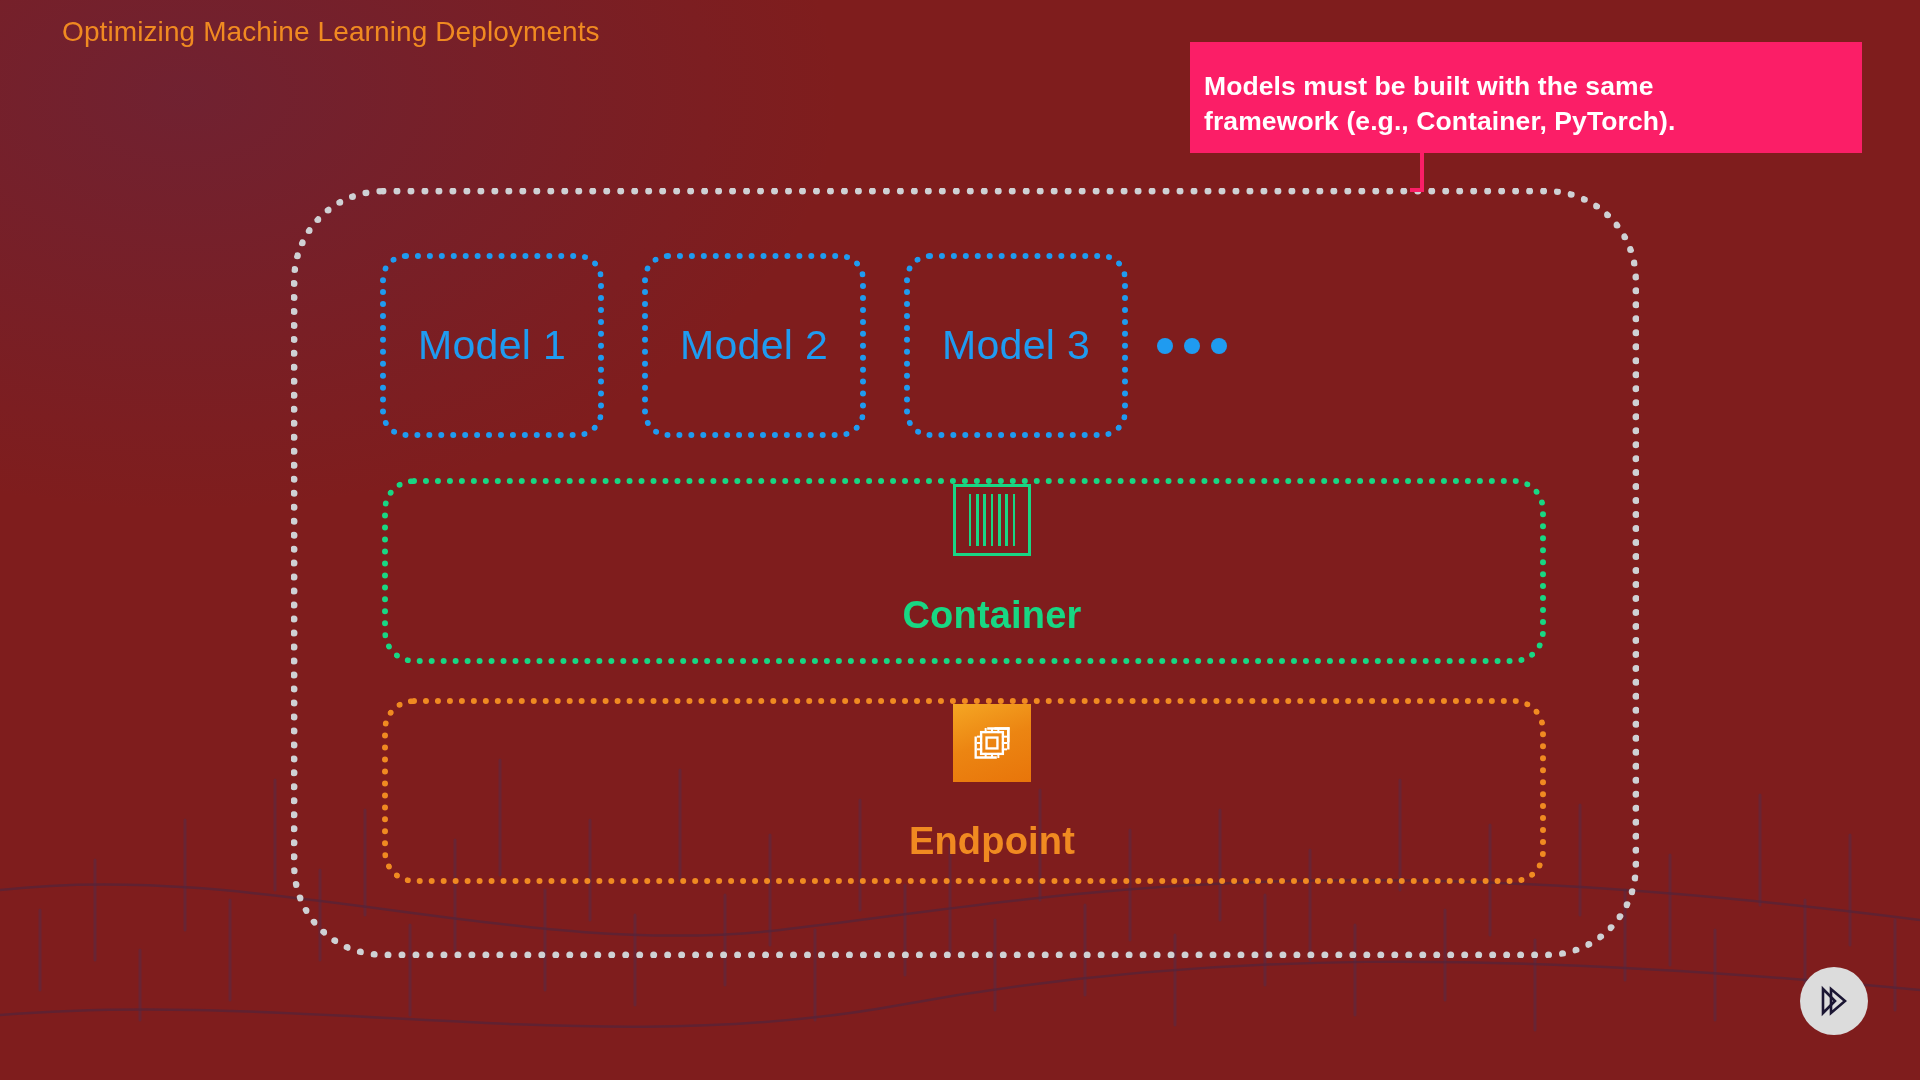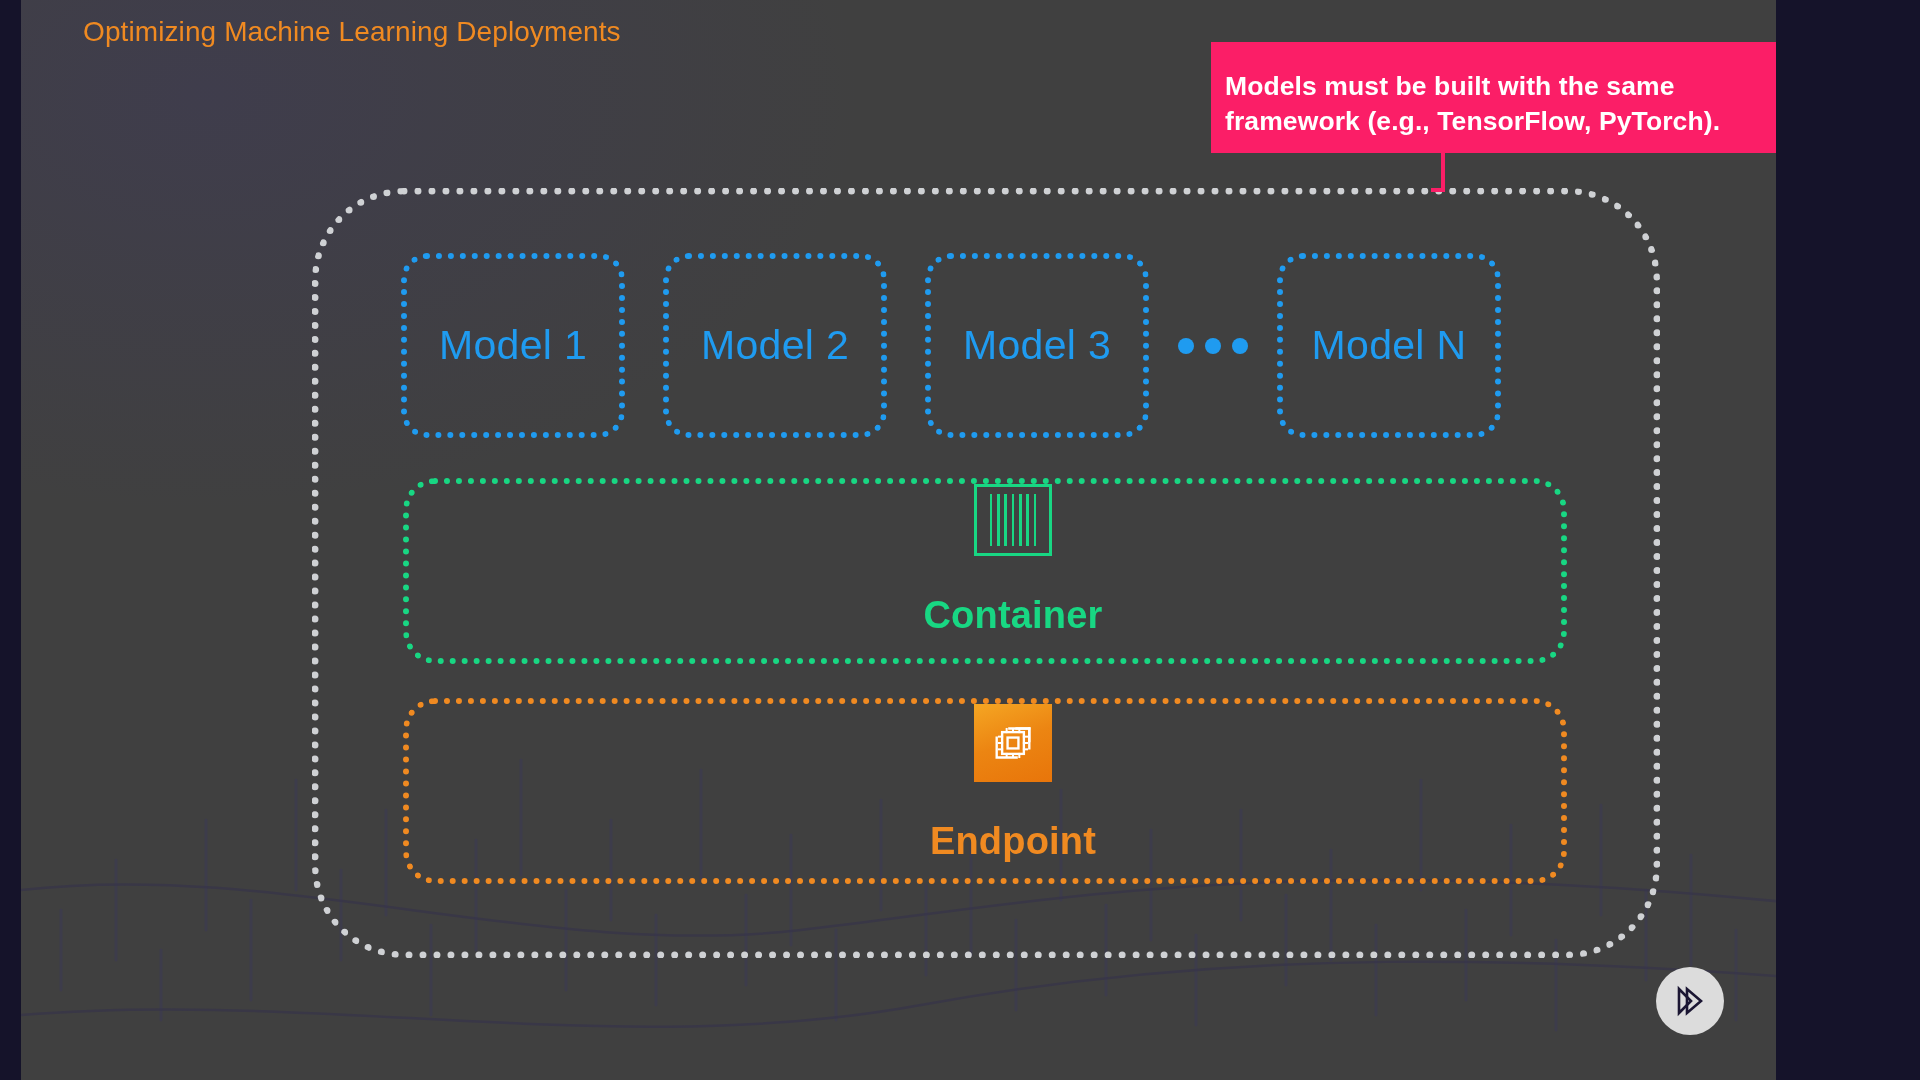--- a/index.html
+++ b/index.html
@@ -5,24 +5,23 @@
   * { margin:0; padding:0; box-sizing:border-box; }
   html, body {
     width:1920px; height:1080px;
     background:#15132a;
     overflow:hidden;
     font-family:"Liberation Sans", sans-serif;
   }
 
   .stage {
     position:relative;
-    width:1755px; height:1080px;
-    background:#404040;
+    width:1920px; height:1080px;
+    background:#7f1d1d;
     overflow:hidden;
-    margin-left:21px;
   }
 
   
   .bg-texture {
     position:absolute; inset:0;
     pointer-events:none;
     z-index:0;
   }
   .bg-candles {
     position:absolute; left:0; bottom:0; width:1920px; height:420px;
@@ -244,21 +243,21 @@
   <div class="header">
     <div class="eyebrow">Optimizing Machine Learning Deployments</div>
   </div>
 
   <svg class="connector" viewBox="0 0 300 130" preserveAspectRatio="none">
     <path d="M 12 0 L 12 50 L -160 50 L -160 130" fill="none" stroke="#FB1E67" stroke-width="4"></path>
   </svg>
 
   <div class="callout">
     <span class="callout-line">Models must be built with the same</span>
-    <span class="callout-line">framework (e.g., TensorFlow, PyTorch).</span>
+    <span class="callout-line">framework (e.g., Container, PyTorch).</span>
   </div>
 
   <div class="endpoint"></div>
 
   <div class="models-row">
 
     <div class="model-box">
       <span class="model-label">Model 1</span>
     </div>
     <div class="model-gap"></div>
@@ -271,23 +270,20 @@
     <div class="model-box">
       <span class="model-label">Model 3</span>
     </div>
 
     <div class="ellipsis">
       <span class="dot"></span>
       <span class="dot"></span>
       <span class="dot"></span>
     </div>
 
-    <div class="model-box">
-      <span class="model-label">Model N</span>
-    </div>
 
   </div>
 
   <div class="band band-container">
     <div class="container-icon">
       <i></i>
         <i></i>
         <i></i>
         <i></i>
         <i></i>

